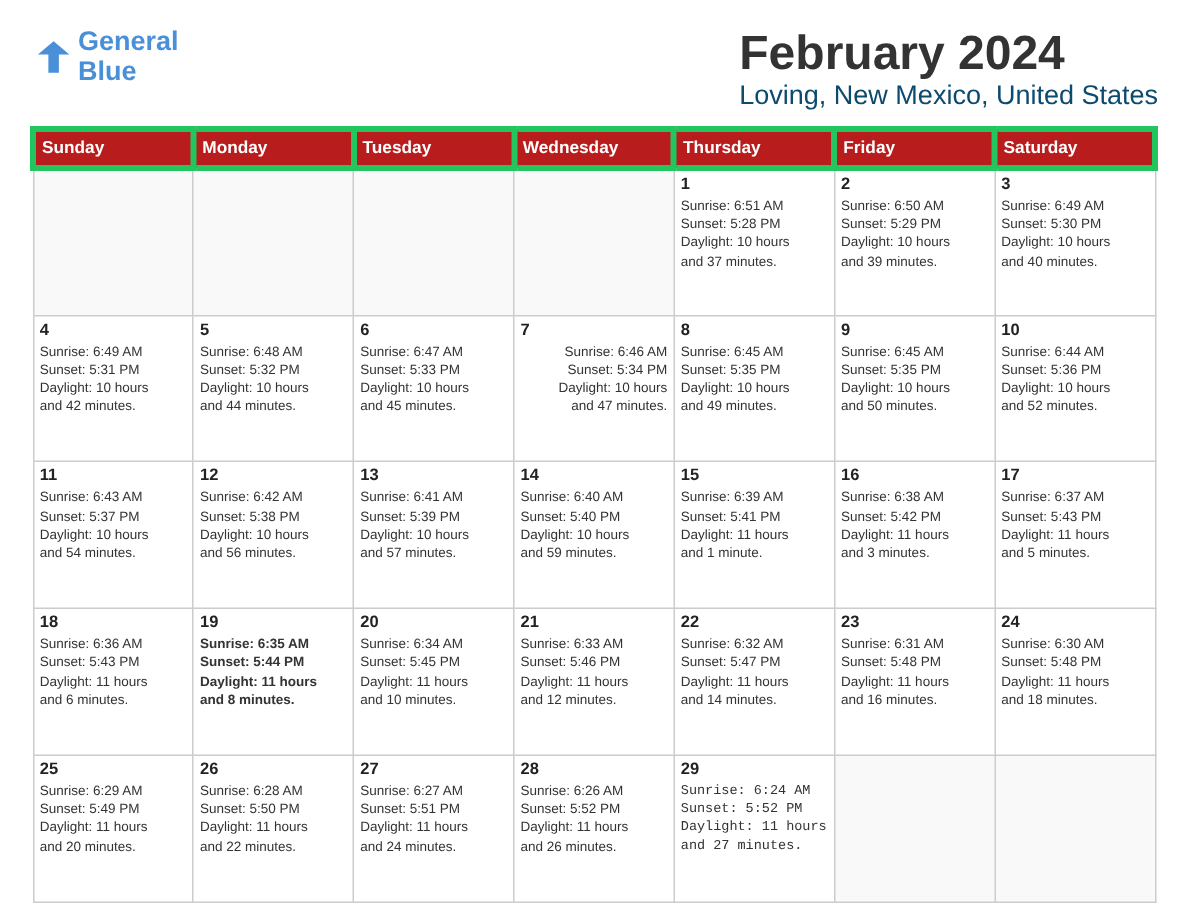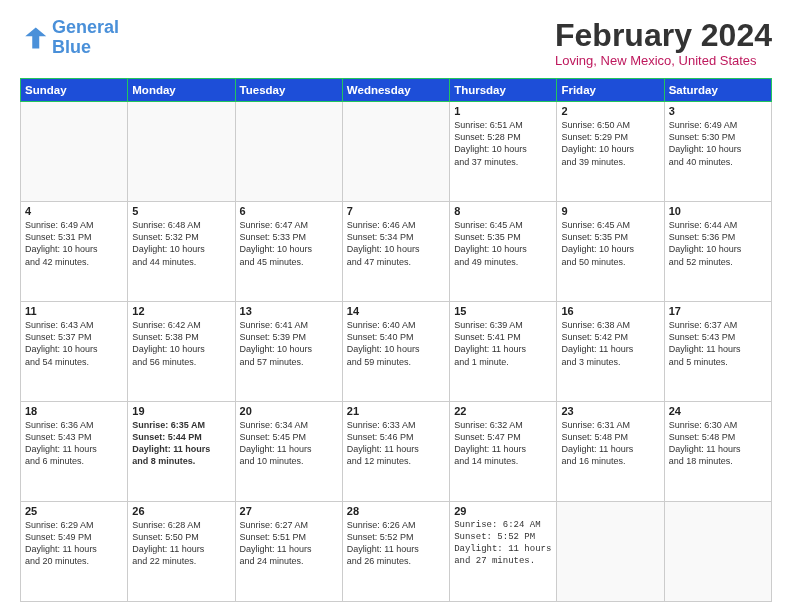--- a/index.html
+++ b/index.html
@@ -43,37 +43,37 @@
     }
     .title-block {
     }
     .month-title {
       font-size: 32px;
       font-weight: bold;
       color: #333;
       line-height: 1.1;
     }
     .location {
-      font-size: 13px;
-      color: #be185d;
+      font-size: 18px;
+      color: #0c4a6e;
     }
     .calendar {
       flex: 1;
       border: 1px solid #ccc;
       border-collapse: collapse;
       width: 100%;
       table-layout: fixed;
     }
     .calendar th {
-      background: #1d4ed8;
+      background: #b91c1c;
       color: #fff;
       font-size: 11.5px;
       font-weight: bold;
       padding: 5px 4px;
-      border: 1px solid #22c55e;
+      border: 4px solid #22c55e;
       text-align: left;
     }
     .calendar td {
       border: 1px solid #ccc;
       vertical-align: top;
       padding: 3px 4px;
       font-size: 9.5px;
       color: #333;
       background: #fff;
       height: 88px;
@@ -170,21 +170,21 @@
           </td>
           <td>
             <div class="day-num">6</div>
             <div class="day-info" style="white-space: pre-line;">Sunrise: 6:47 AM
 Sunset: 5:33 PM
 Daylight: 10 hours
 and 45 minutes.</div>
           </td>
           <td>
             <div class="day-num">7</div>
-            <div class="day-info" style="white-space: pre-line;">Sunrise: 6:46 AM
+            <div class="day-info" style="white-space: pre-line; text-align: right;">Sunrise: 6:46 AM
 Sunset: 5:34 PM
 Daylight: 10 hours
 and 47 minutes.</div>
           </td>
           <td>
             <div class="day-num">8</div>
             <div class="day-info" style="white-space: pre-line;">Sunrise: 6:45 AM
 Sunset: 5:35 PM
 Daylight: 10 hours
 and 49 minutes.</div>

